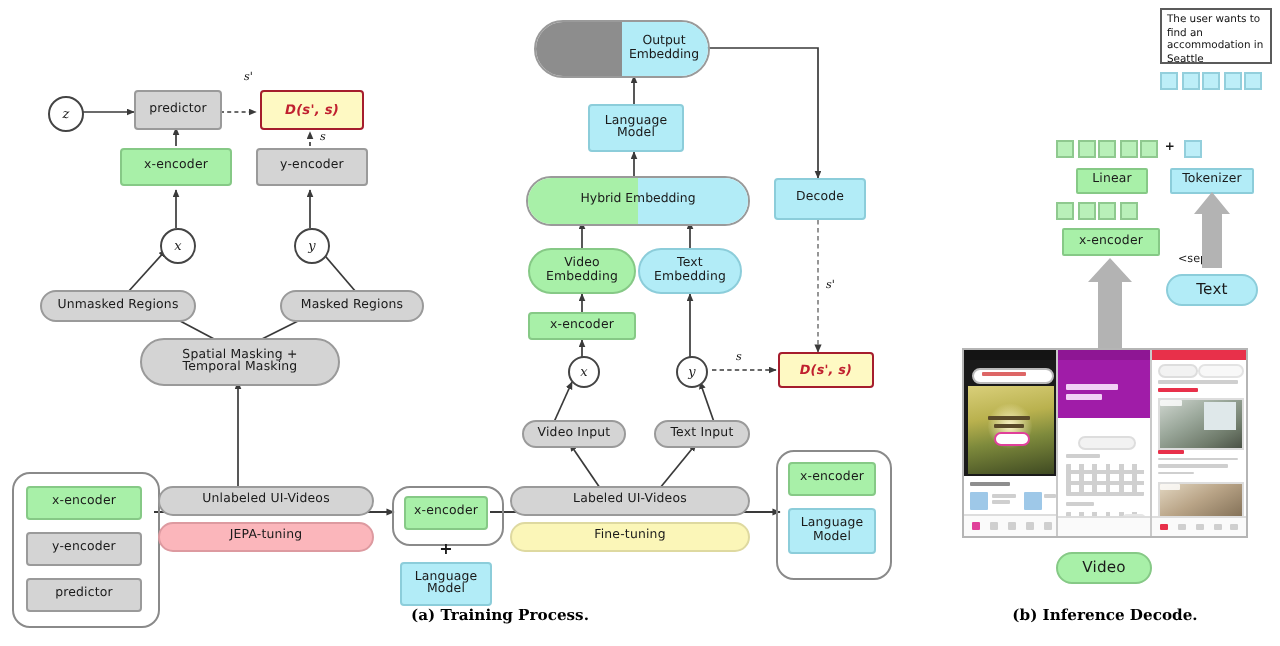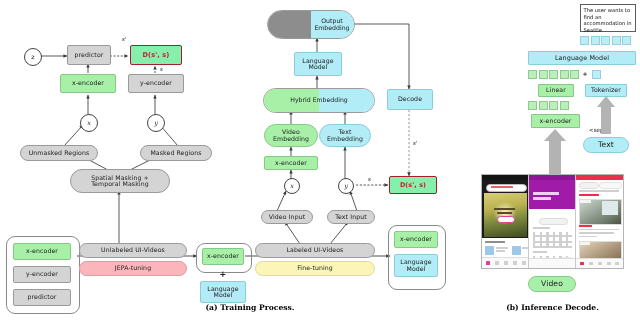--- a/index.html
+++ b/index.html
@@ -12,22 +12,22 @@
         justify-content:center;text-align:center;line-height:1.05;
         font-size:6.2px;letter-spacing:.1px;}
   .gray{background:#d4d4d4;border:.6px solid #9a9a9a;border-radius:2px;}
   .gray-pill{background:#d4d4d4;border:.6px solid #9a9a9a;border-radius:20px;}
   .green{background:#a8f0a8;border:.6px solid #86c986;border-radius:2px;}
   .green-pill{background:#a8f0a8;border:.6px solid #86c986;border-radius:20px;}
   .cyan{background:#b2ecf7;border:.6px solid #8ccdda;border-radius:2px;}
   .cyan-pill{background:#b2ecf7;border:.6px solid #8ccdda;border-radius:20px;}
   .pink-pill{background:#fbb6bb;border:.6px solid #dd9aa0;border-radius:20px;}
   .yellow-pill{background:#fbf6b8;border:.6px solid #ded9a0;border-radius:20px;}
-  .redbox{background:#86efac;border:1.6px solid #a51d2d;border-radius:2px;
-          color:#c0202f;font-weight:600;}
+  .redbox{background:#fef9c3;border:1.6px solid #a51d2d;border-radius:2px;
+          color:#c0202f;font-weight:600;font-style:italic;}
   .circ{position:absolute;border-radius:50%;background:#fff;border:.9px solid #444;
         display:flex;align-items:center;justify-content:center;font-size:6.5px;
         font-style:italic;font-family:"DejaVu Serif","Liberation Serif",serif;}
   .grp{position:absolute;border:1.3px solid #8a8a8a;border-radius:9px;background:transparent;}
   .halfpill{position:absolute;border:.6px solid #9a9a9a;border-radius:20px;
             overflow:hidden;display:flex;align-items:center;justify-content:center;
             font-size:6.2px;line-height:1.05;text-align:center;}
   .halfpill .lhalf,.halfpill .rhalf{position:absolute;top:0;bottom:0;}
   .halfpill .lhalf{left:0;width:50%;}
   .halfpill .rhalf{right:0;width:50%;}
@@ -299,23 +299,20 @@
   </div>
 
   <div style="position:absolute;left:580px;top:36px;display:flex;gap:1.6px;">
     <span class="tok c" style="position:relative;width:9px;height:9px;"></span>
     <span class="tok c" style="position:relative;width:9px;height:9px;"></span>
     <span class="tok c" style="position:relative;width:9px;height:9px;"></span>
     <span class="tok c" style="position:relative;width:9px;height:9px;"></span>
     <span class="tok c" style="position:relative;width:9px;height:9px;"></span>
   </div>
 
-  <div class="node cyan" style="left:528px;top:51px;width:108px;height:14px;font-size:6.4px;border-radius:1px;">
-    <span>Language Model</span>
-  </div>
 
   <div style="position:absolute;left:528px;top:70px;display:flex;gap:1.6px;">
     <span class="tok g" style="position:relative;width:9px;height:9px;"></span>
     <span class="tok g" style="position:relative;width:9px;height:9px;"></span>
     <span class="tok g" style="position:relative;width:9px;height:9px;"></span>
     <span class="tok g" style="position:relative;width:9px;height:9px;"></span>
     <span class="tok g" style="position:relative;width:9px;height:9px;"></span>
   </div>
   <div class="node" style="left:581px;top:70px;width:8px;height:9px;font-size:6px;font-weight:700;">
     <span>+</span>

